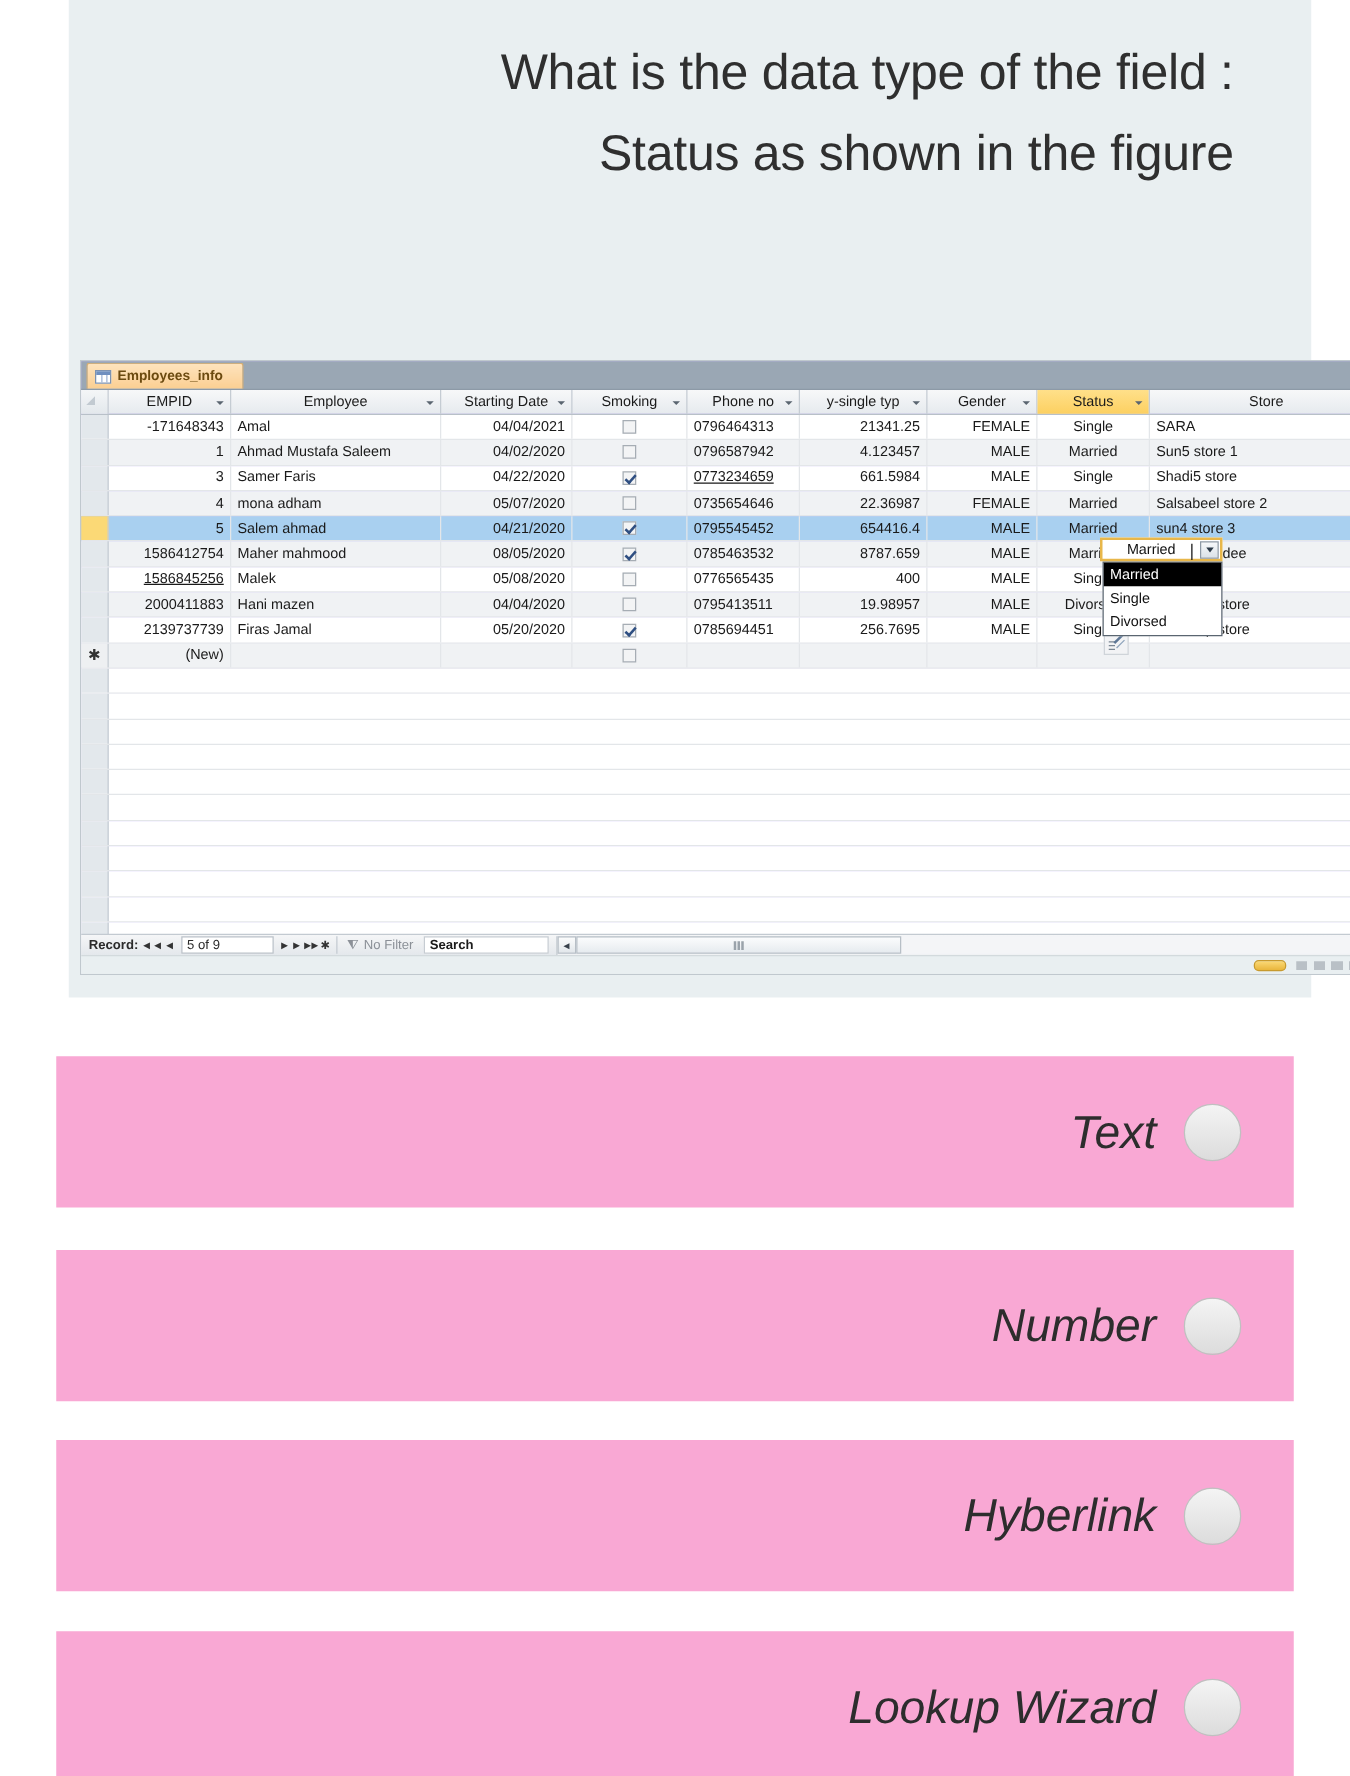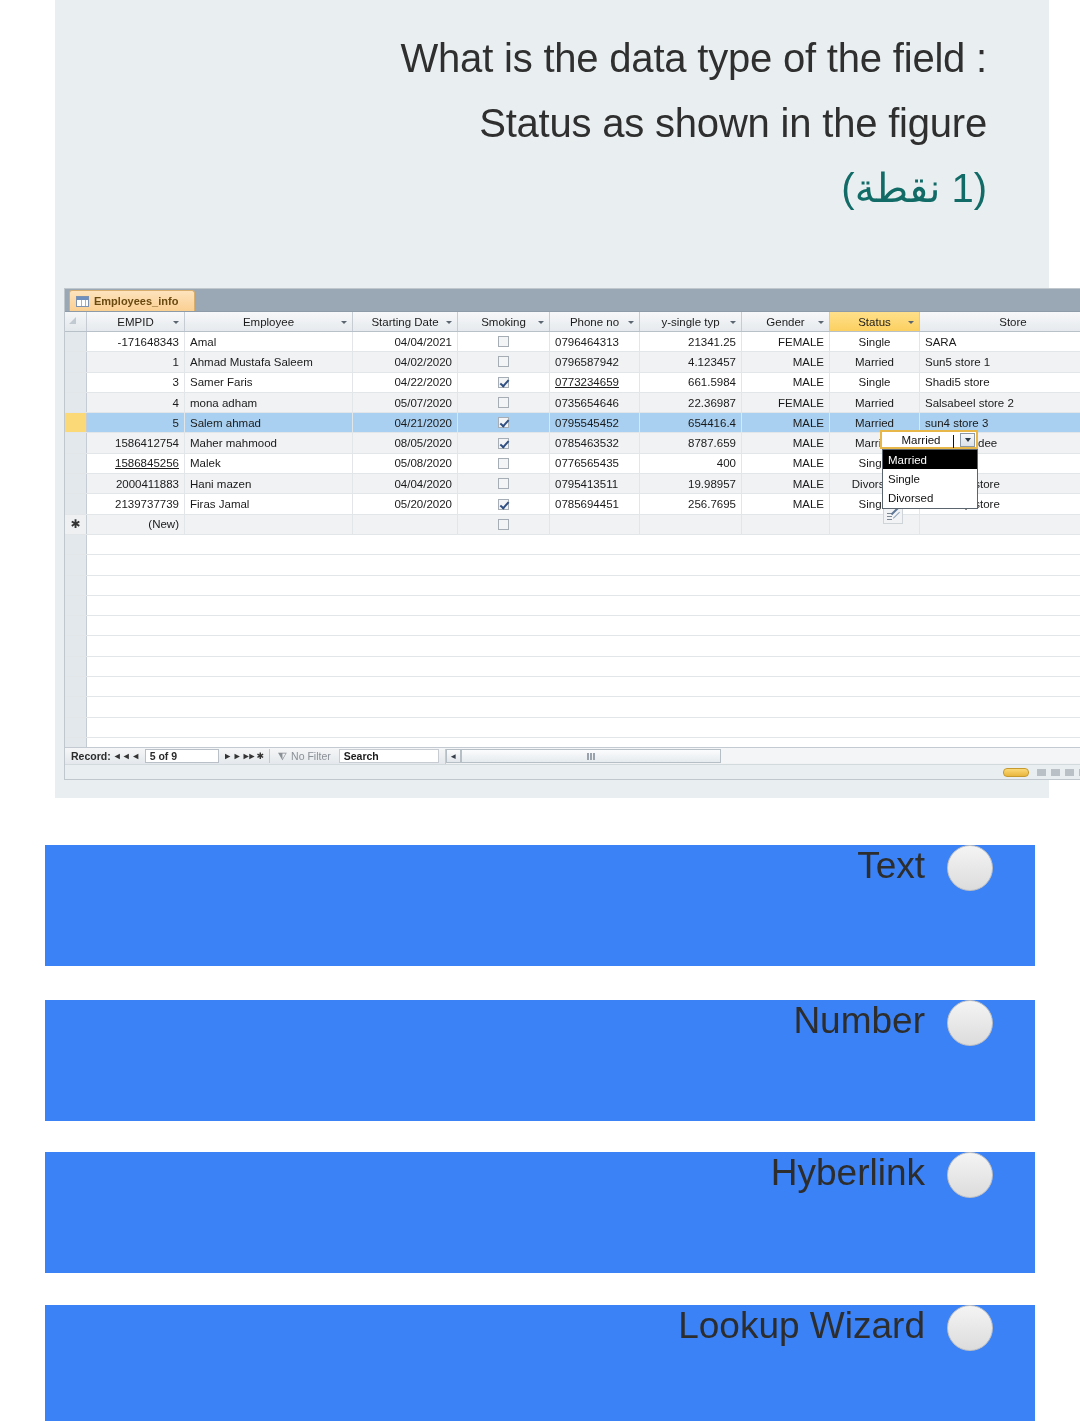--- a/index.html
+++ b/index.html
@@ -353,21 +353,21 @@
   }
   .nav-box {
     width: 74px; height: 14px;
     background: #ffffff;
     border: 1px solid #b9c0c7;
     box-sizing: border-box;
     display: flex;
     align-items: center;
     padding-left: 4px;
     font-size: 10.5px;
-    font-weight: 700;
+    font-weight: 400;
     margin: 0 2px;
   }
   .nav-sep { width:1px; height:14px; background:#c3cad1; margin:0 6px; }
   .nofilter {
     display:flex; align-items:center; gap:4px;
     color:#8b9097;
     padding: 0 8px 0 2px;
   }
   .search-box {
     width: 100px; height:14px;
@@ -429,26 +429,27 @@
     width: 52px; height: 7px;
     background: repeating-linear-gradient(to right, #b9c0c6 0 9px, transparent 9px 14px);
   }
 
   
   .option {
     position: absolute;
     left: 45px;
     width: 990px;
     height: 121px;
-    background: #3b82f6;
-    display: flex;
-    align-items: flex-start;
+    background: #f9a8d4;
+    display: flex;
+    align-items: center;
     justify-content: flex-end;
     box-sizing: border-box;
     padding-right: 42px;
+    font-style: italic;
   }
   .option-label {
     font-size: 37px;
     color: #2d2d2d;
     margin-right: 22px;
     font-family: "Liberation Sans", sans-serif;
   }
   .radio {
     width: 46px;
     height: 46px;
@@ -462,21 +463,20 @@
 </head>
 <body>
 
 <div id="page">
 
   <div class="question-card">
     <div class="question-text">
       <span>What is the data type of the field :</span><br>
       <span>Status as shown in the figure</span>
     </div>
-    <div class="points">(1 نقطة)</div>
 
     <div class="access-window">
 
       <div class="tab-strip">
         <div class="doc-tab">
           <span class="tab-icon"></span>
           <span class="tab-title">Employees_info</span>
         </div>
         <div class="win-close">×</div>
       </div>

